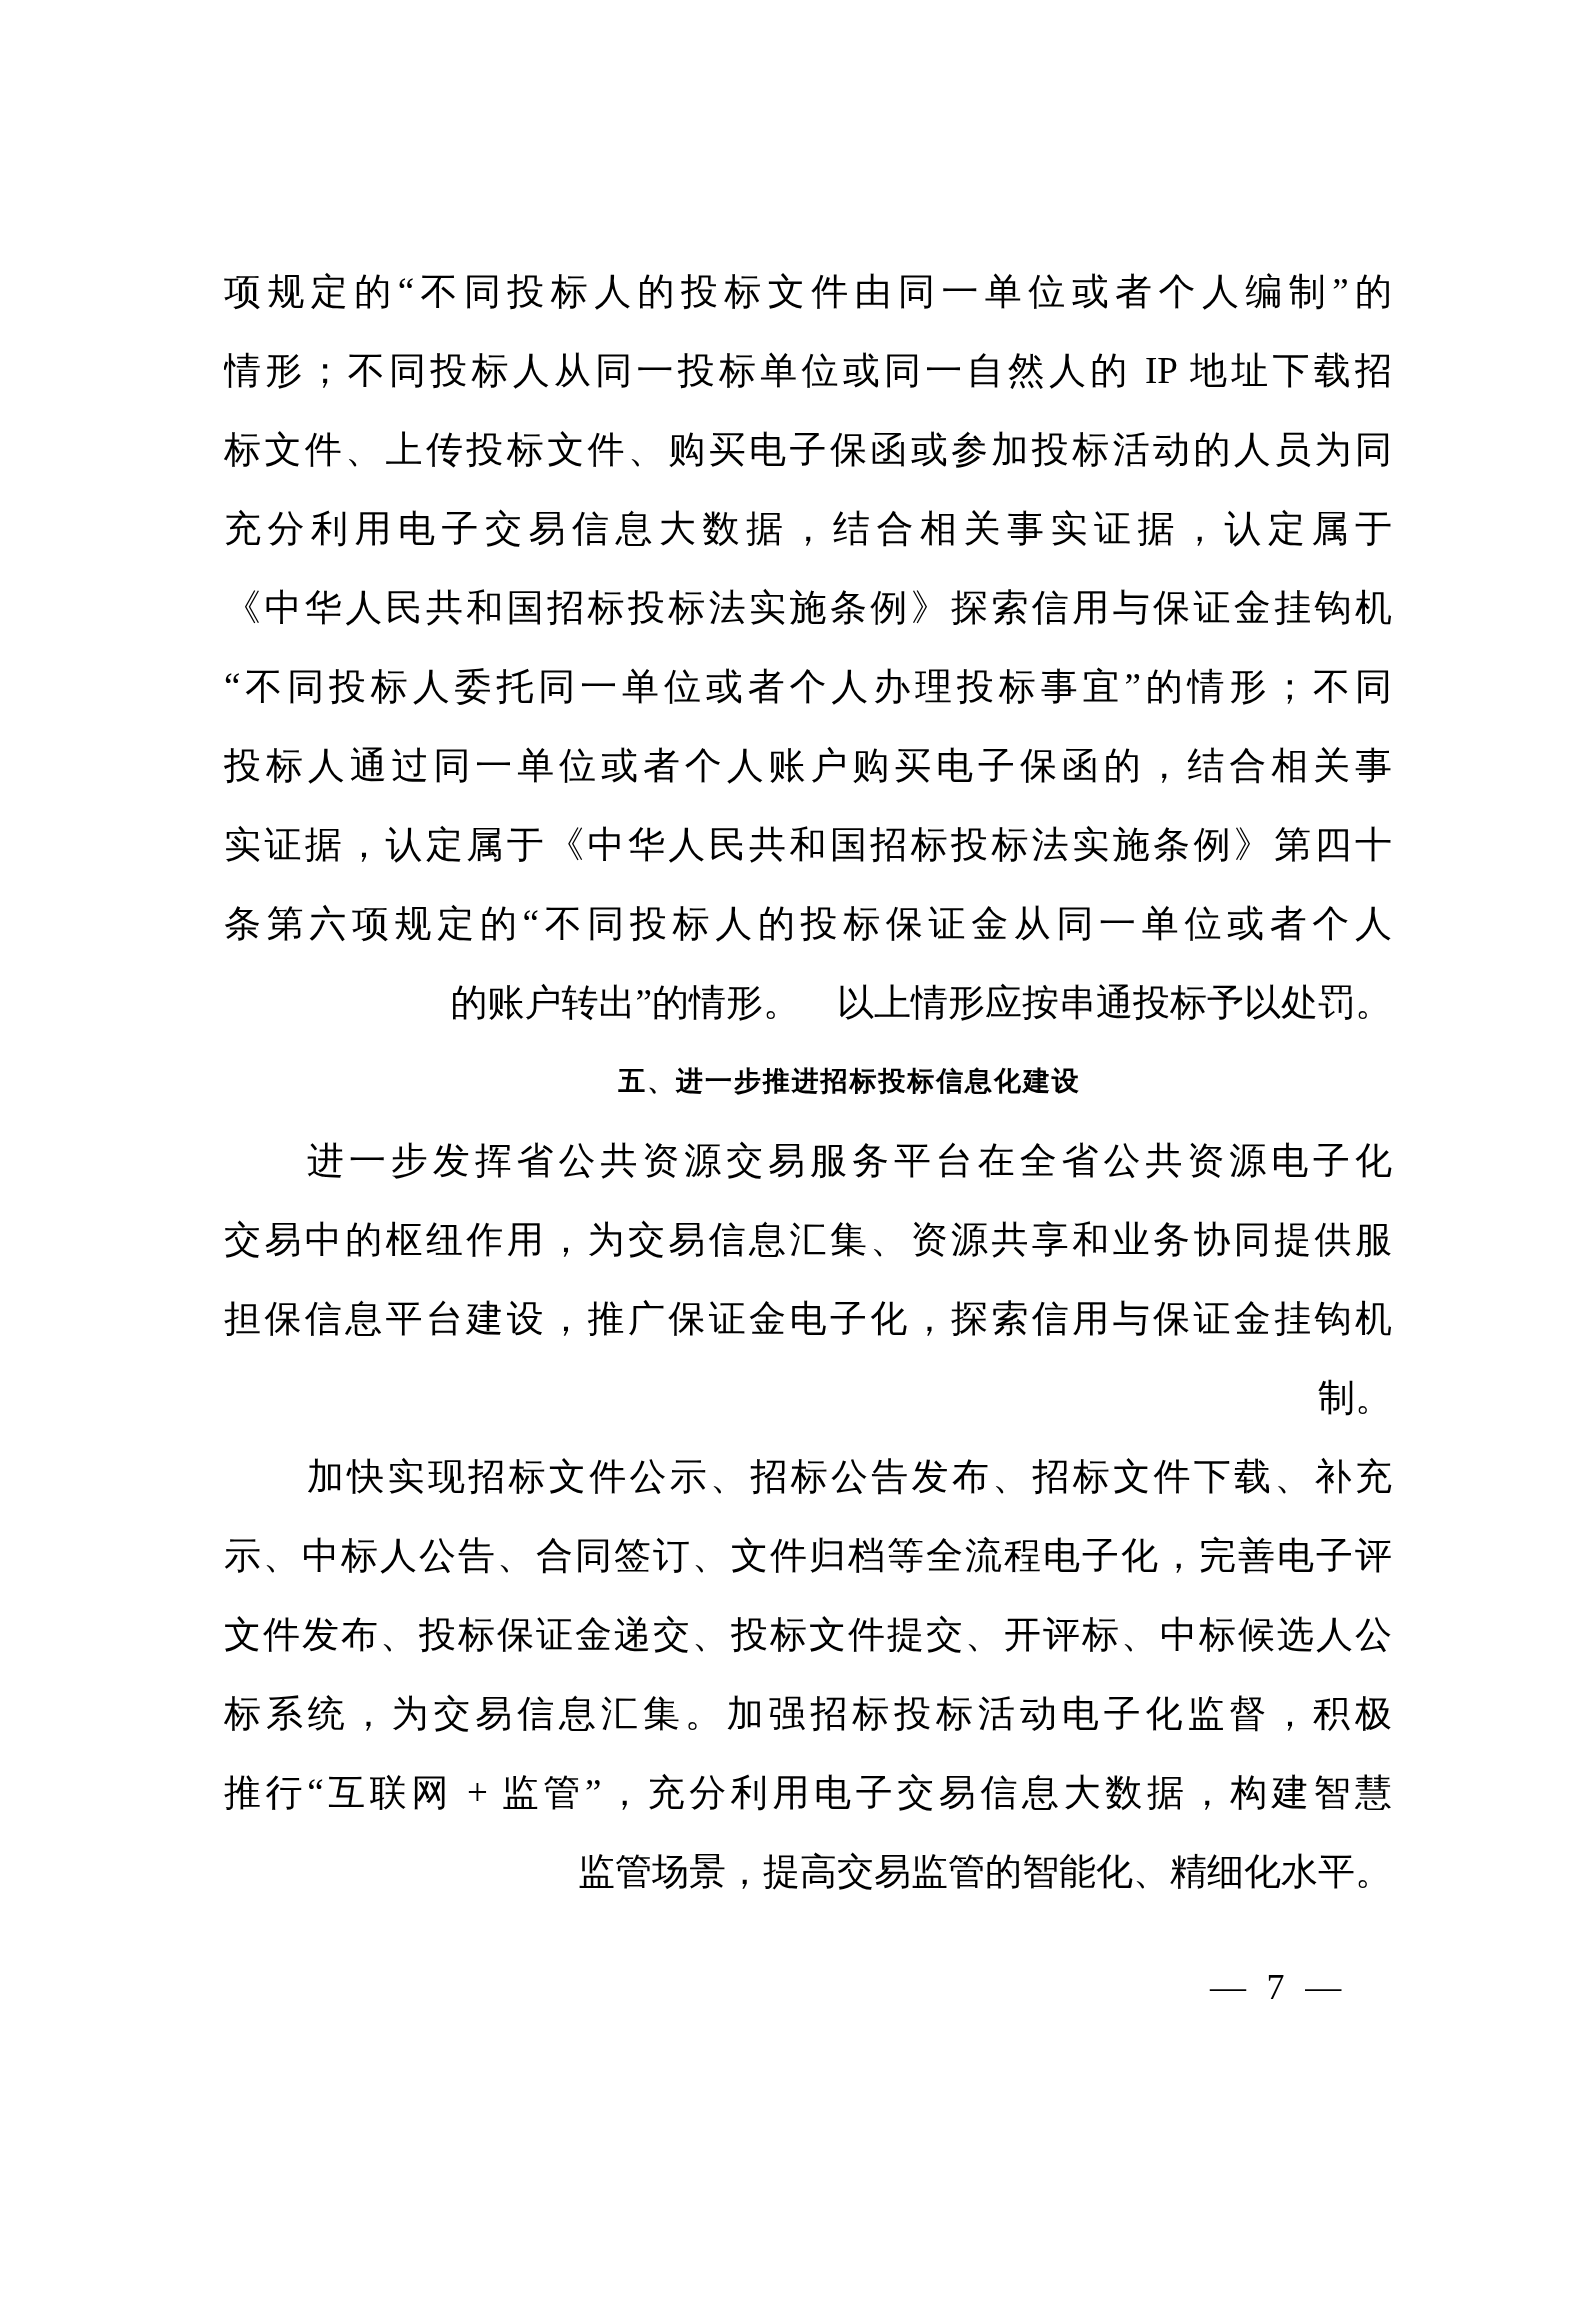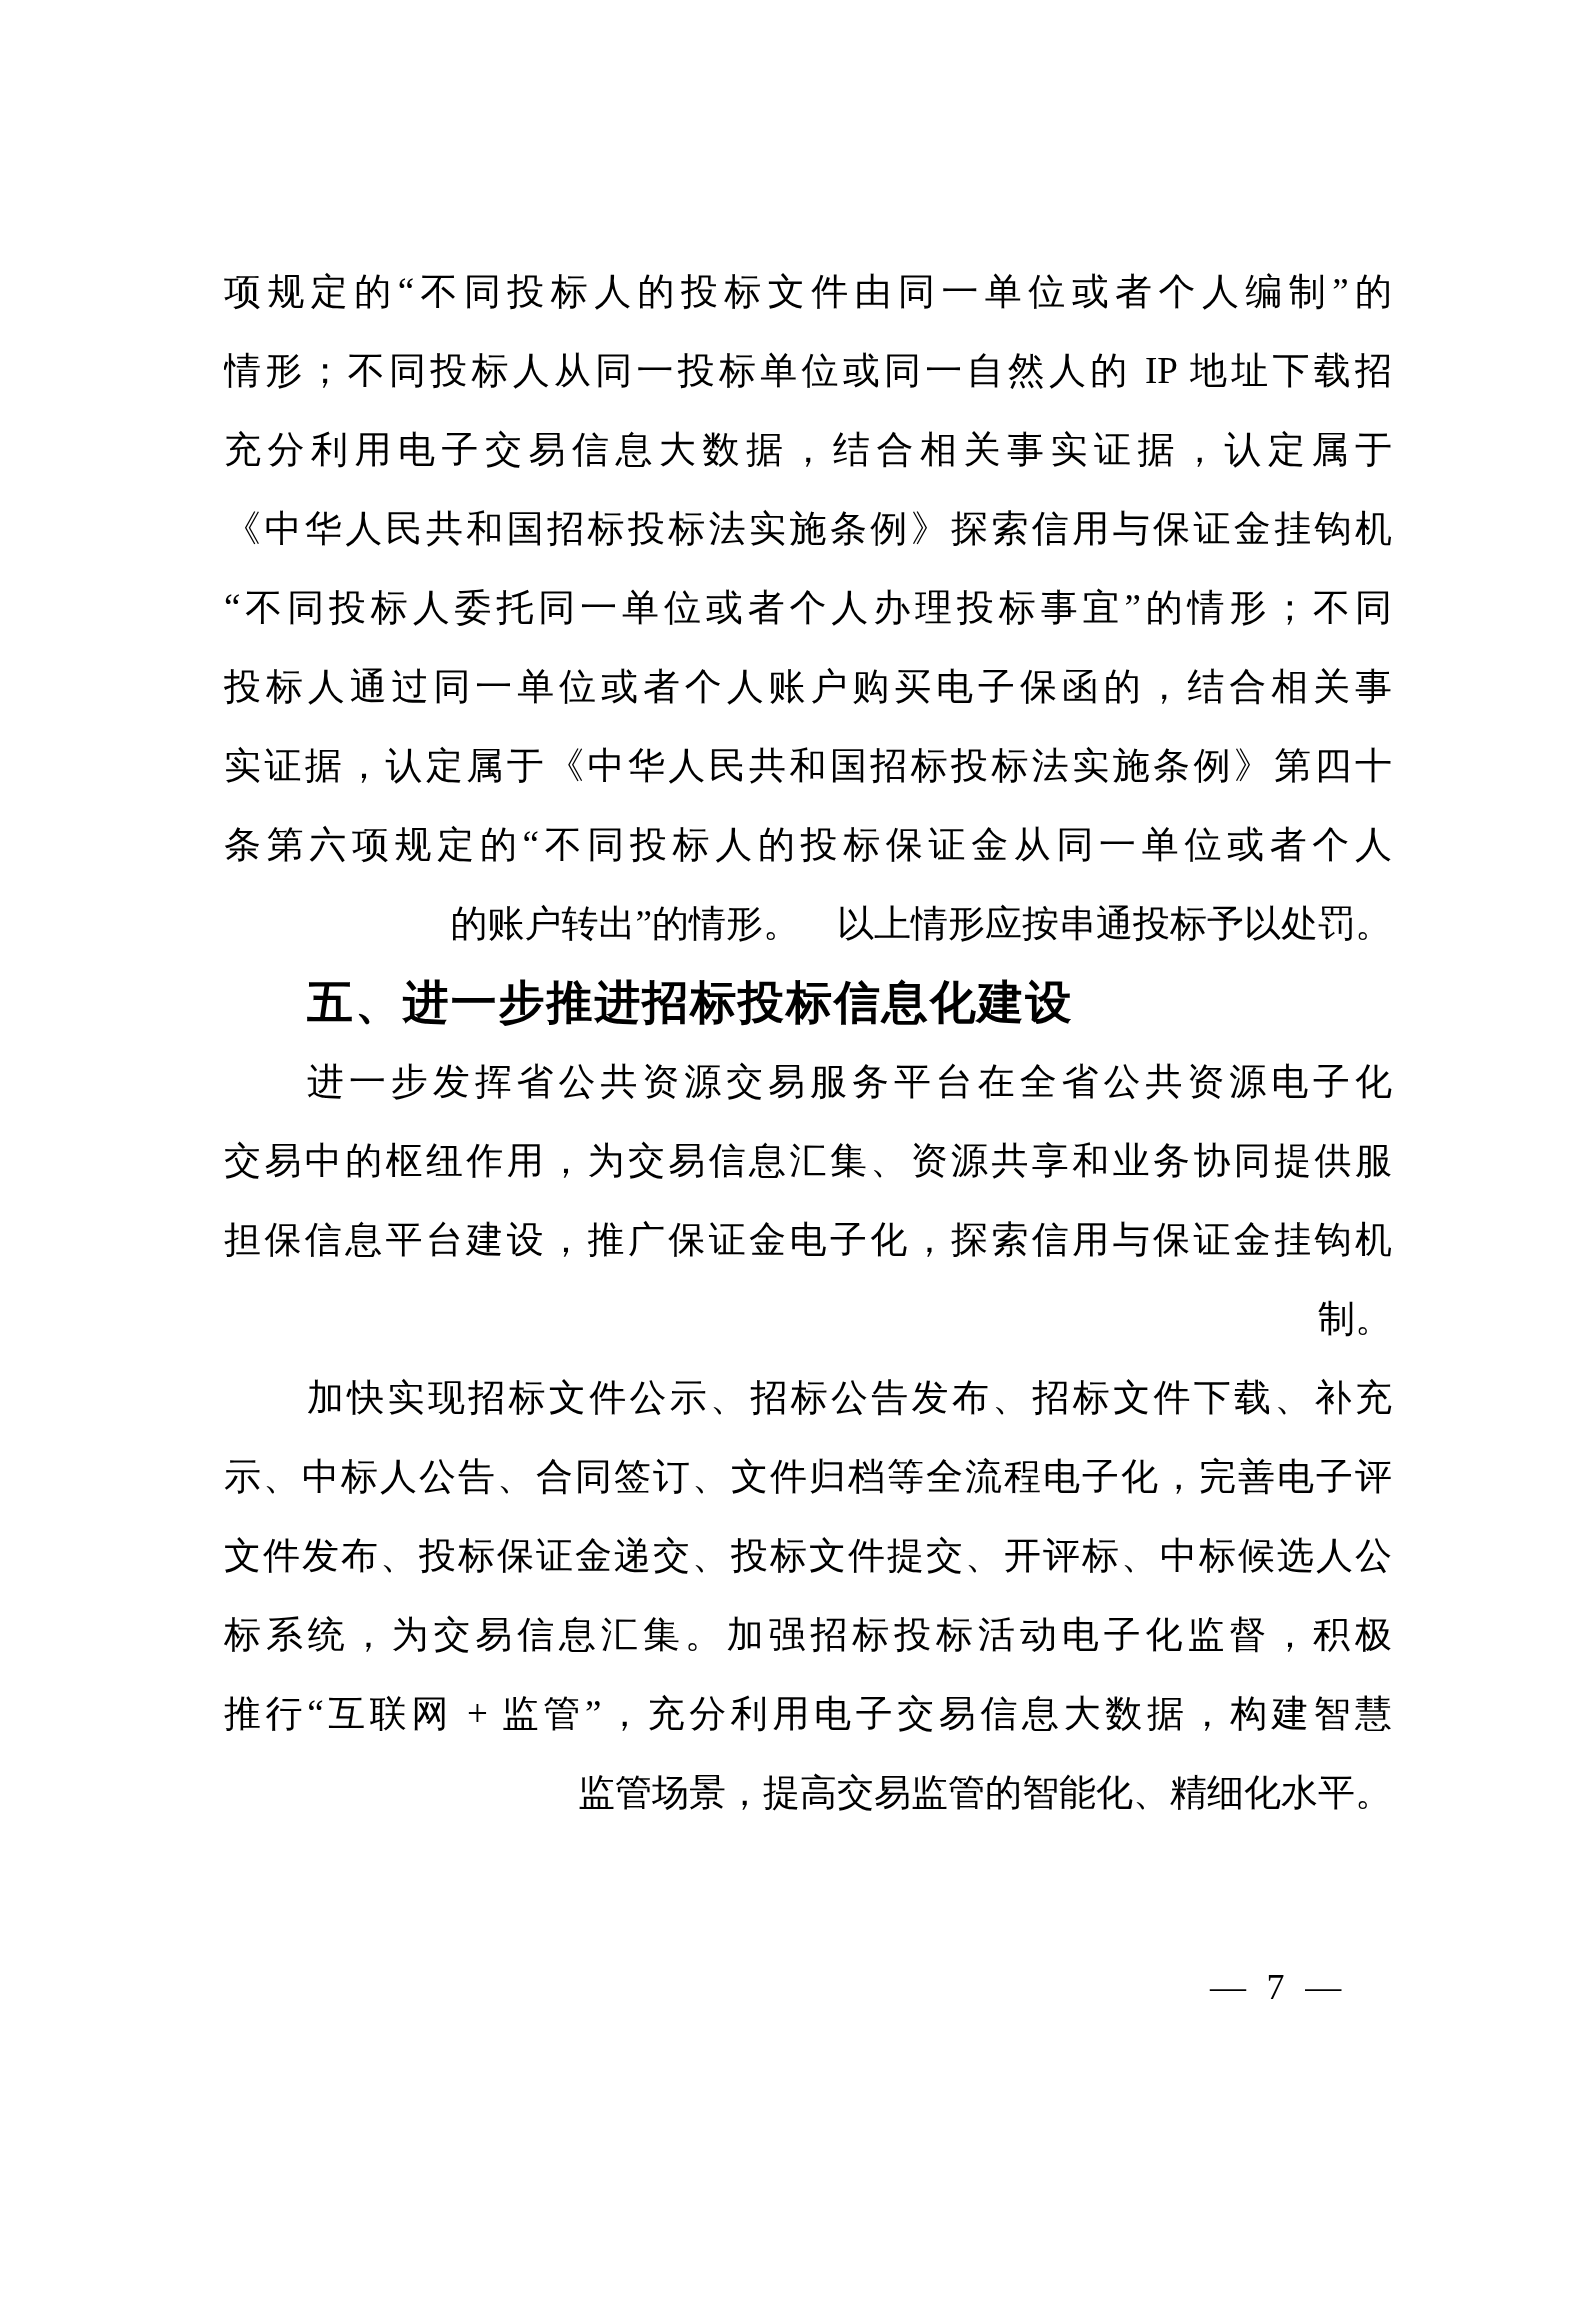--- a/index.html
+++ b/index.html
@@ -29,47 +29,49 @@
   }
   .j {
     text-align: justify;
     text-align-last: justify;
     text-justify: inter-character;
   }
   .ind { text-indent: 83px; }
   .heading {
     font-family: "Liberation Sans", "DejaVu Sans", sans-serif;
     font-weight: bold;
-    font-size: 46px;
+    font-size: 27px;
     line-height: 79px;
     height: 79px;
     padding-left: 83px;
     letter-spacing: 1.9px;
     white-space: nowrap;
     overflow: hidden;
+    text-align: center;
   }
   .footer {
     position: absolute;
     top: 1966px;
     right: 244px;
     font-size: 36px;
     line-height: 42px;
     letter-spacing: 5.8px;
     font-family: "Liberation Serif", "DejaVu Serif", serif;
     color: #000000;
   }
 </style>
 </head>
 <body>
 
 <div class="page">
   <div class="text-block">
 
     <p class="ln j">项规定的“不同投标人的投标文件由同一单位或者个人编制”的</p>
     <p class="ln j">情形；不同投标人从同一投标单位或同一自然人的 IP 地址下载招</p>
+    <p class="ln j">标文件、上传投标文件、购买电子保函或参加投标活动的人员为同</p>
     <p class="ln j">充分利用电子交易信息大数据，结合相关事实证据，认定属于</p>
     <p class="ln j">《中华人民共和国招标投标法实施条例》探索信用与保证金挂钩机</p>
     <p class="ln j">“不同投标人委托同一单位或者个人办理投标事宜”的情形；不同</p>
     <p class="ln j">投标人通过同一单位或者个人账户购买电子保函的，结合相关事</p>
     <p class="ln j">实证据，认定属于《中华人民共和国招标投标法实施条例》第四十</p>
     <p class="ln j">条第六项规定的“不同投标人的投标保证金从同一单位或者个人</p>
     <p class="ln">的账户转出”的情形。　以上情形应按串通投标予以处罚。</p>
 
     <h2 class="heading">五、进一步推进招标投标信息化建设</h2>
 

